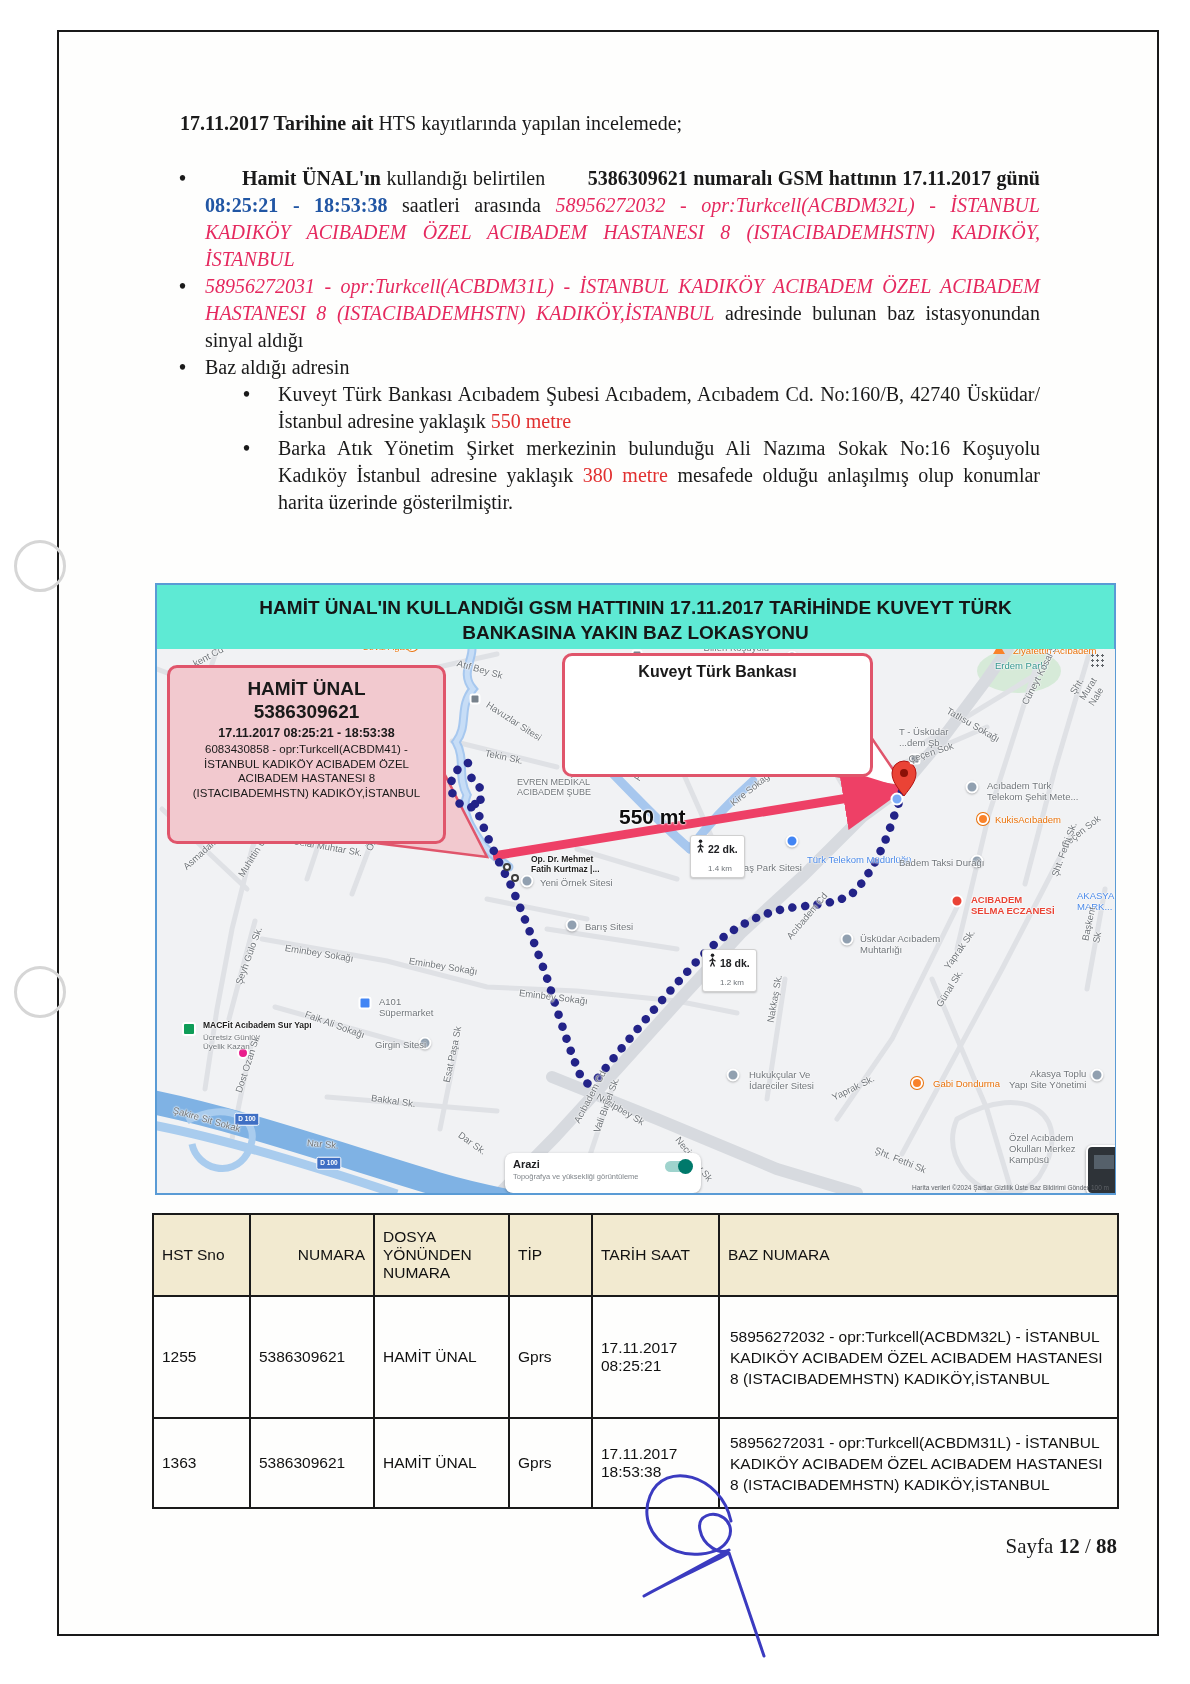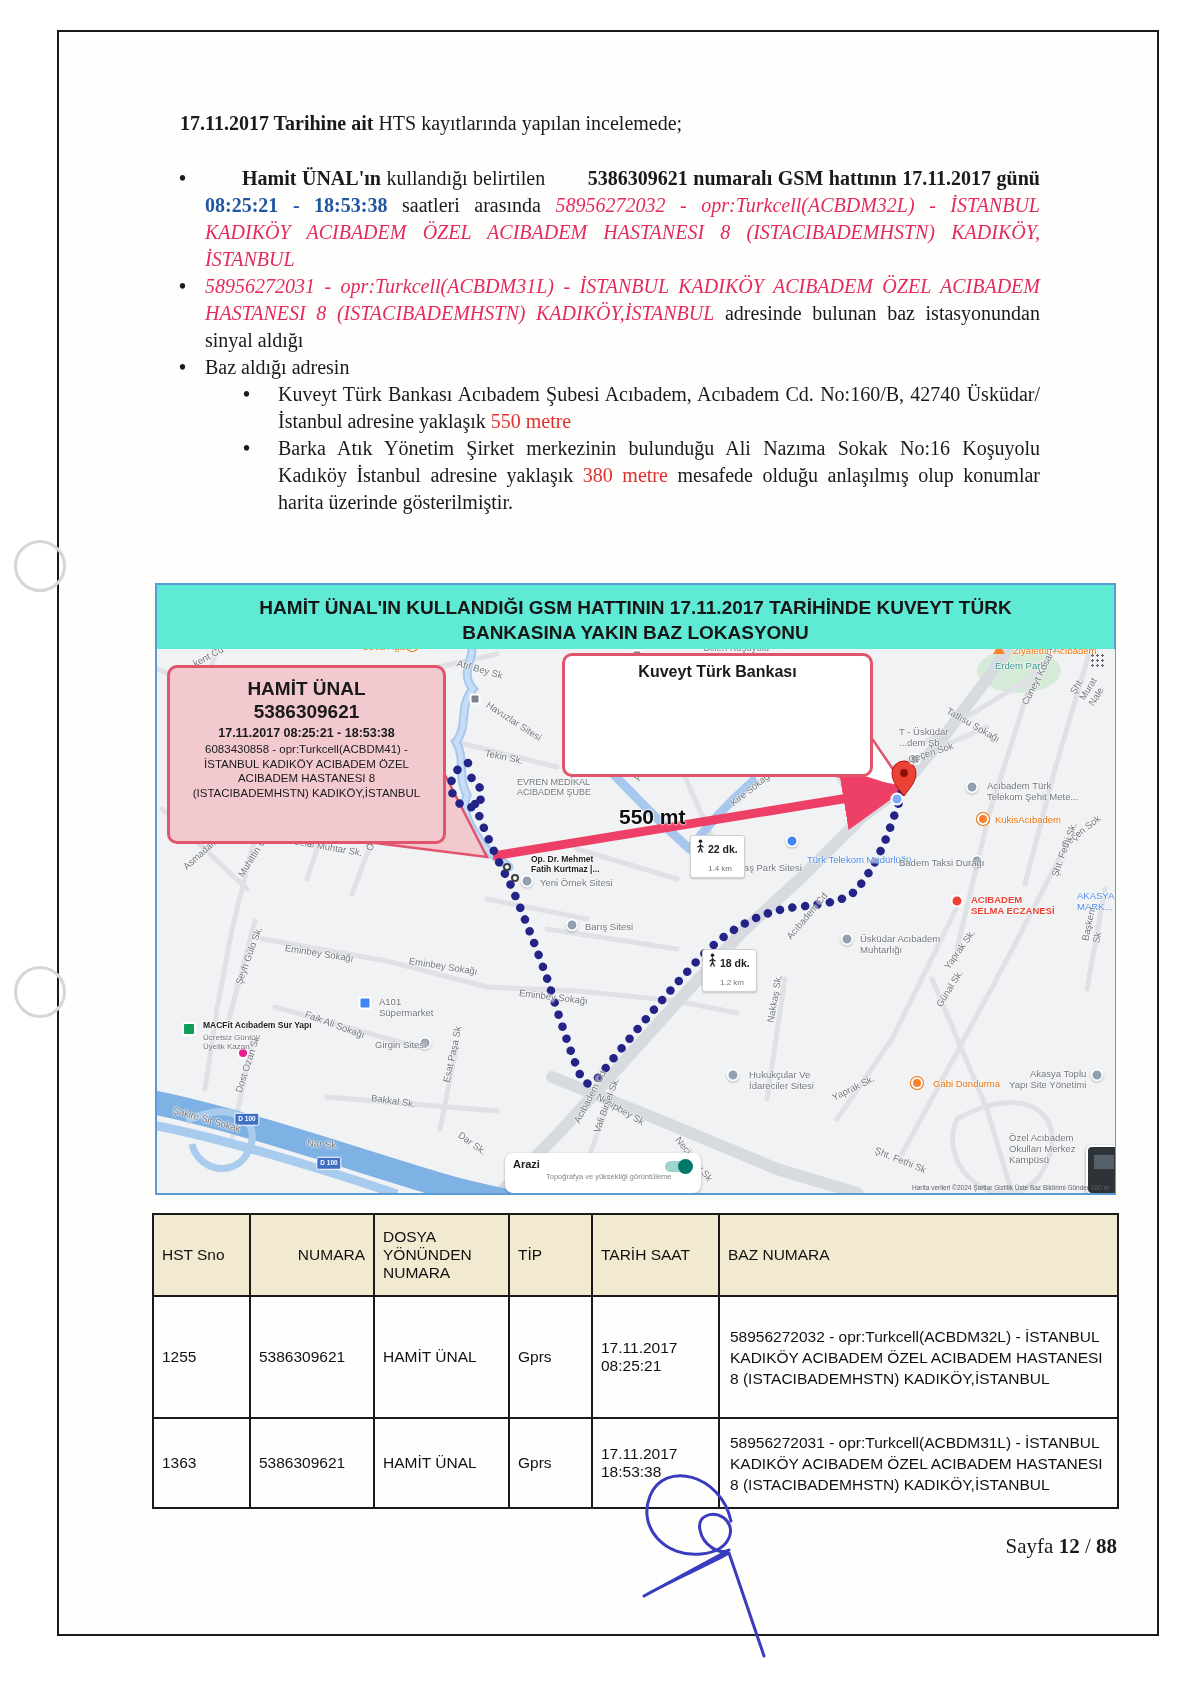--- a/index.html
+++ b/index.html
@@ -47,21 +47,21 @@
   .callout-left .c-period{font-size:12.5px;font-weight:700;margin-top:3px;}
   .callout-left .c-addr{font-size:11.5px;line-height:14.5px;margin-top:2px;white-space:pre-line;}
   .callout-right{left:405px;top:4px;width:311px;height:124px;background:#ffffff;padding-top:6px;}
   .callout-right .c-title{font-size:16px;font-weight:700;line-height:20px;}
   .callout-right .c-lines{font-size:14px;line-height:18.5px;color:#2b2b2b;white-space:pre-line;}
   .walkbox{position:absolute;z-index:4;background:#fff;border:1px solid #d0d0d0;border-radius:3px;box-shadow:0 1px 2px rgba(0,0,0,.2);padding:3px 6px 2px 5px;display:flex;align-items:flex-start;gap:3px;font-family:"Liberation Sans",sans-serif;}
   .walk-time{font-size:10.5px;font-weight:700;color:#202124;line-height:11px;}
   .walk-dist{font-size:8px;color:#70757a;line-height:10px;}
   .terrain-card{position:absolute;z-index:6;left:348px;top:504px;width:196px;height:40px;background:#fff;border-radius:8px;box-shadow:0 1px 3px rgba(0,0,0,.3);padding:5px 8px;box-sizing:border-box;font-family:"Liberation Sans",sans-serif;}
   .terrain-title{font-size:11px;color:#202124;font-weight:600;}
-  .terrain-sub{font-size:7.5px;color:#80868b;margin-top:2px;margin-left:33px;}
+  .terrain-sub{font-size:7.5px;color:#80868b;margin-top:2px;}
   .toggle{position:absolute;right:10px;top:8px;width:26px;height:11px;background:#9fd3cd;border-radius:6px;}
   .toggle::after{content:"";position:absolute;right:-2px;top:-2px;width:15px;height:15px;border-radius:50%;background:#00796b;}
   .thumb{position:absolute;z-index:6;left:929px;top:496px;width:46px;height:46px;background:#2e3338;border:2px solid #fff;border-radius:6px;box-shadow:0 1px 3px rgba(0,0,0,.4);}
   .thumb::after{content:"";position:absolute;left:6px;top:8px;width:20px;height:14px;background:#55606a;}
   .attribution{position:absolute;z-index:6;right:6px;bottom:2px;font:400 6.5px "Liberation Sans",sans-serif;color:#5f6368;}
   .dotgrid{position:absolute;z-index:4;left:933px;top:4px;width:16px;height:16px;
     background-image:radial-gradient(#5f6368 1px, transparent 1.2px);background-size:5px 5px;}
   
   .hts-table{position:absolute;left:152px;top:1213px;width:965px;border-collapse:collapse;table-layout:fixed;font-family:"Liberation Sans",sans-serif;font-size:15.5px;color:#111;}
   .hts-table th,.hts-table td{border:2px solid #1a1a1a;padding:4px 8px;vertical-align:middle;text-align:left;font-weight:400;}

